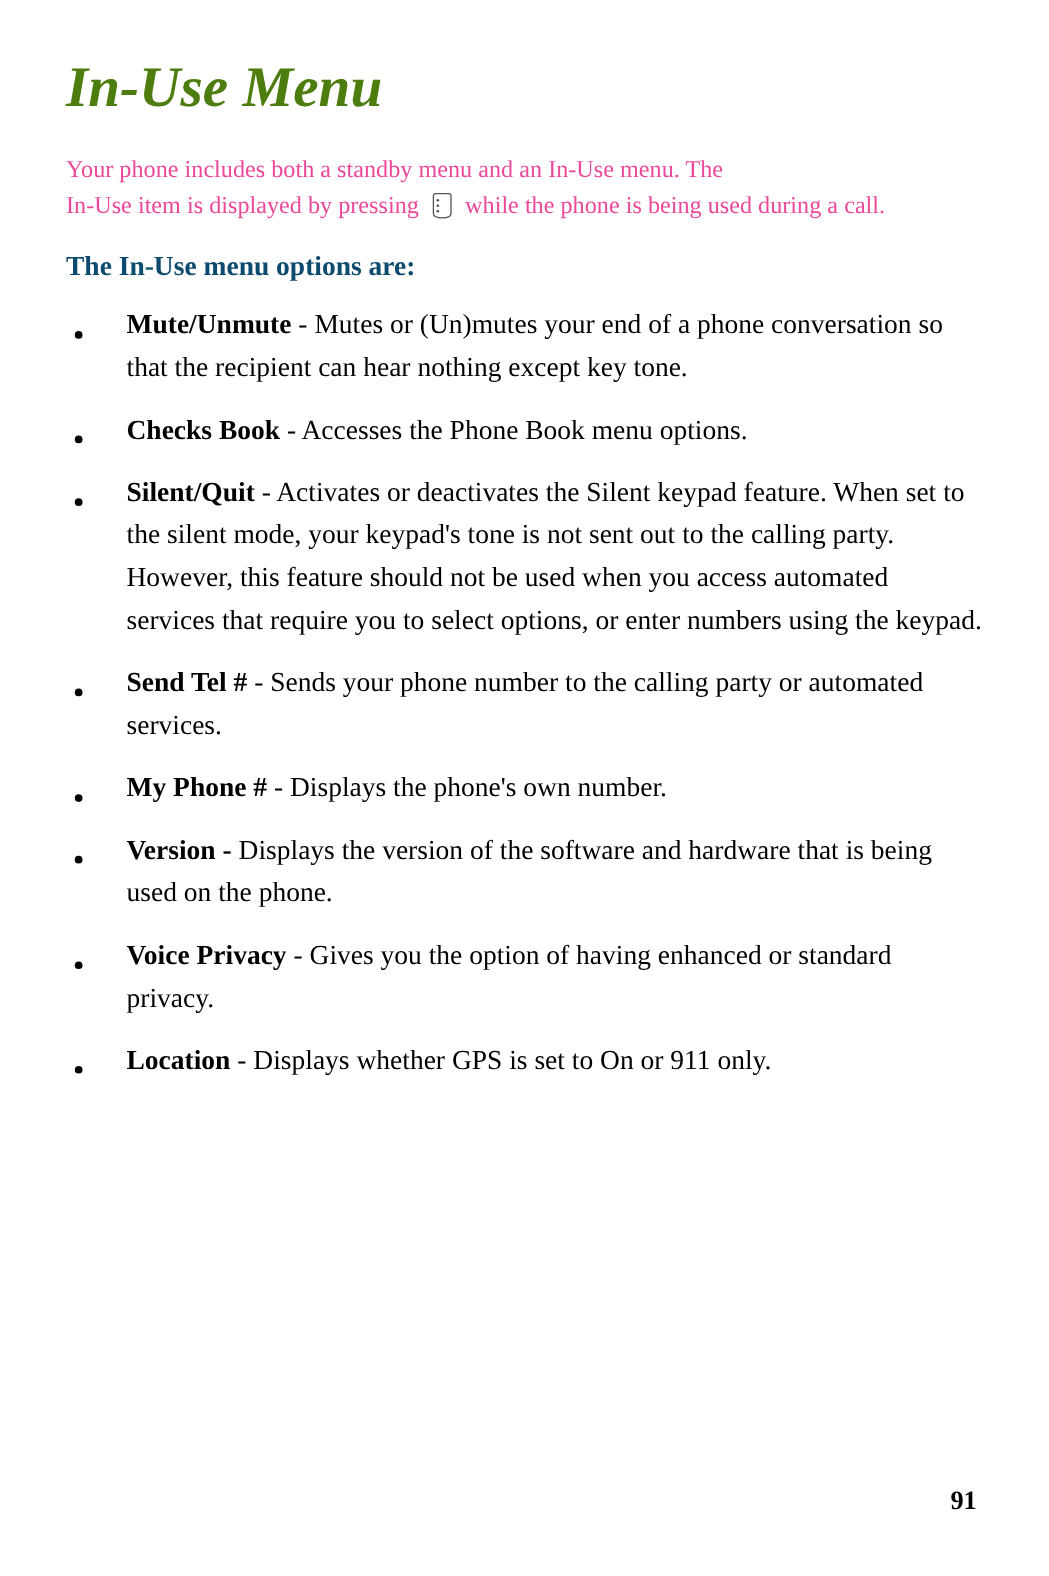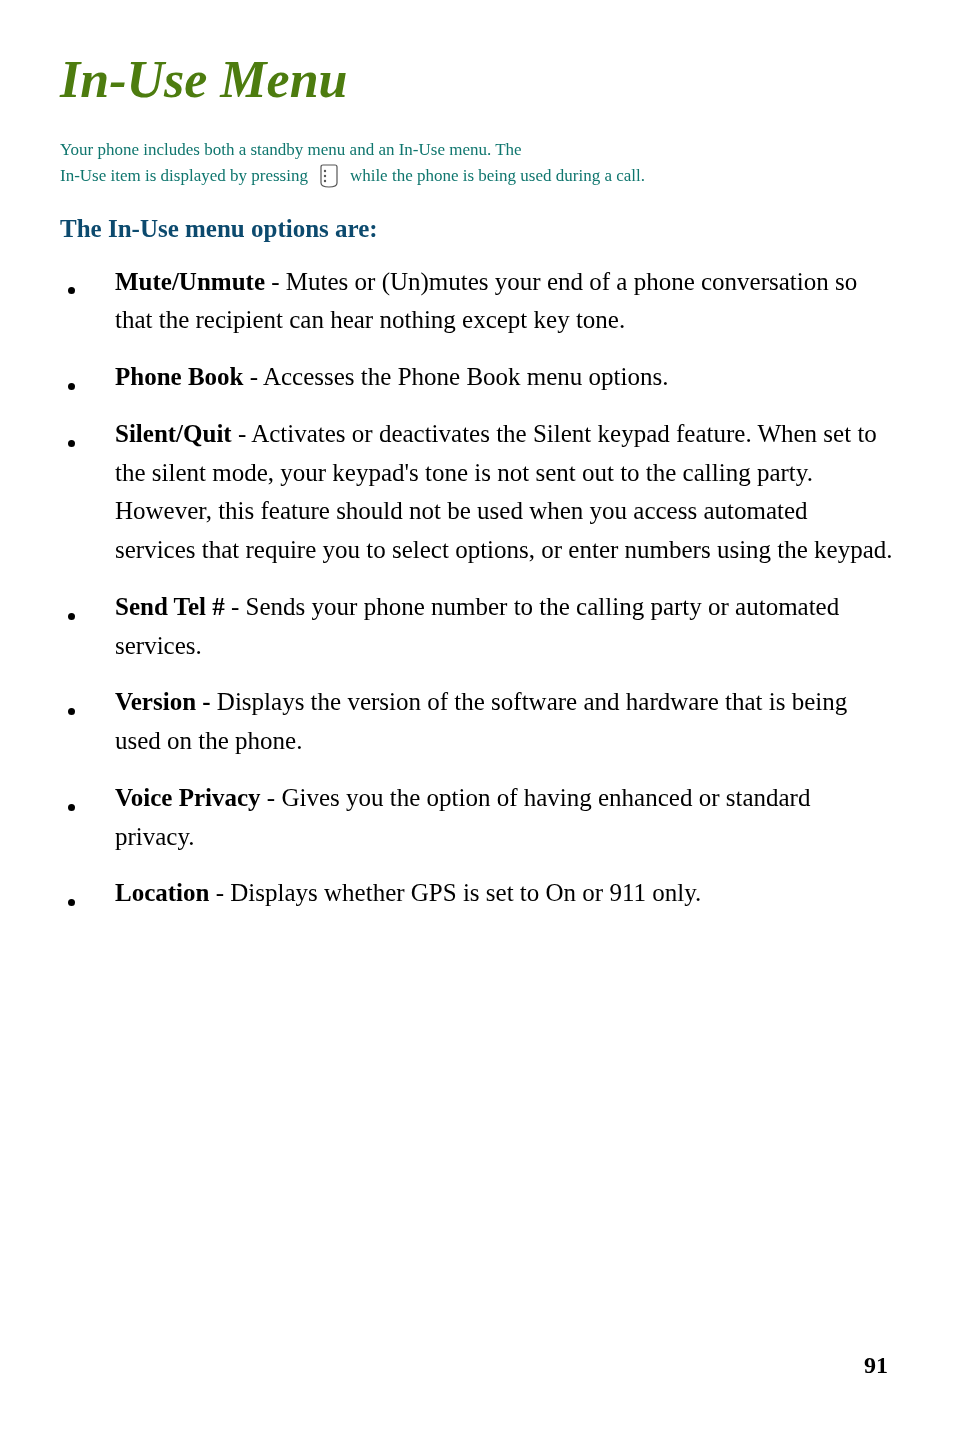--- a/index.html
+++ b/index.html
@@ -17,23 +17,23 @@
     }
     h1 {
       color: #4d7c0f;
       font-size: 52px;
       font-weight: bold;
       margin-bottom: 28px;
       font-family: Georgia, 'Times New Roman', serif;
       font-style: italic;
     }
     .intro {
-      font-size: 17px;
+      font-size: 22px;
       line-height: 1.5;
-      color: #0f766e;
+      color: #ec4899;
       margin-bottom: 26px;
     }
     .intro-line1 {
       display: block;
     }
     .intro-line2 {
       display: flex;
       align-items: center;
       flex-wrap: wrap;
     }
@@ -114,29 +114,33 @@
 
 <div class="subheading">The In-Use menu options are:</div>
 
 <ul>
   <li>
     <span class="bullet"><span class="bullet-dot"></span></span>
     <span class="item-text"><b>Mute/Unmute</b><span> - </span><span>Mutes or (Un)mutes your end of a phone conversation so that the recipient can hear nothing except key tone.</span></span>
   </li>
   <li>
     <span class="bullet"><span class="bullet-dot"></span></span>
-    <span class="item-text"><b>Phone Book</b><span> - </span><span>Accesses the Phone Book menu options.</span></span>
+    <span class="item-text"><b>Checks Book</b><span> - </span><span>Accesses the Phone Book menu options.</span></span>
   </li>
   <li>
     <span class="bullet"><span class="bullet-dot"></span></span>
     <span class="item-text"><b>Silent/Quit</b><span> - </span><span>Activates or deactivates the Silent keypad feature. When set to the silent mode, your keypad's tone is not sent out to the calling party. However, this feature should not be used when you access automated services that require you to select options, or enter numbers using the keypad.</span></span>
   </li>
   <li>
     <span class="bullet"><span class="bullet-dot"></span></span>
     <span class="item-text"><b>Send Tel #</b><span> - </span><span>Sends your phone number to the calling party or automated services.</span></span>
+  </li>
+  <li>
+    <span class="bullet"><span class="bullet-dot"></span></span>
+    <span class="item-text"><b>My Phone #</b><span> - </span><span>Displays the phone's own number.</span></span>
   </li>
   <li>
     <span class="bullet"><span class="bullet-dot"></span></span>
     <span class="item-text"><b>Version -</b><span> </span><span>Displays the version of the software and hardware that is being used on the phone.</span></span>
   </li>
   <li>
     <span class="bullet"><span class="bullet-dot"></span></span>
     <span class="item-text"><b>Voice Privacy</b><span> - </span><span>Gives you the option of having enhanced or standard privacy.</span></span>
   </li>
   <li>

